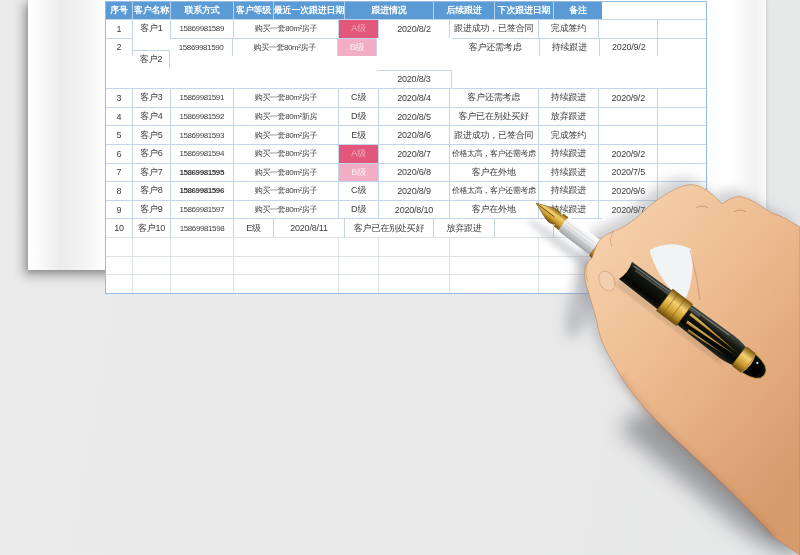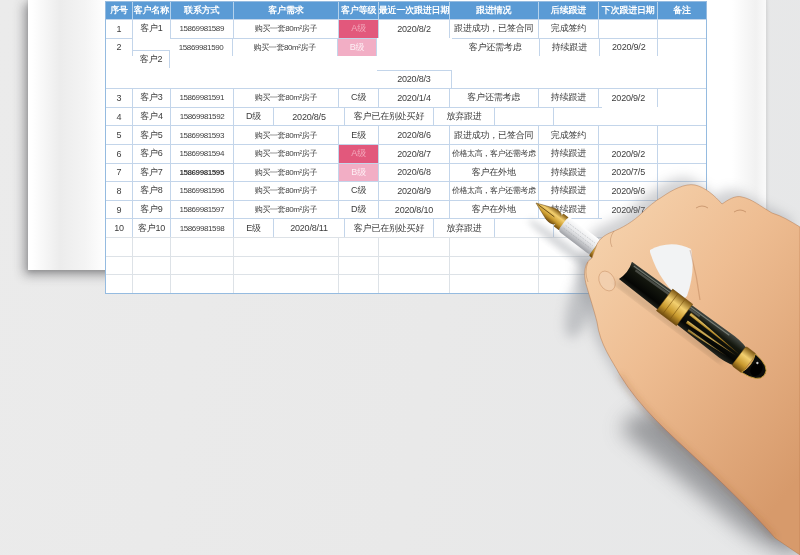--- a/index.html
+++ b/index.html
@@ -47,21 +47,20 @@
 <div class="stage">
 
   <div class="paper">
     <div class="paper-left-shade"></div>
     <div class="paper-right-shade"></div>
     <div class="tbl" id="tbl">
         <div class="row header">
           <div class="cell" style="width: 27px;">序号</div>
           <div class="cell" style="width: 38px;">客户名称</div>
           <div class="cell" style="width: 63px;">联系方式</div>
-          <div class="cell" style="width: 106px;">客户需求</div>
           <div class="cell" style="width: 40px;">客户等级</div>
           <div class="cell" style="width: 71px;">最近一次跟进日期</div>
           <div class="cell" style="width: 89px;">跟进情况</div>
           <div class="cell" style="width: 61px;">后续跟进</div>
           <div class="cell" style="width: 59px;">下次跟进日期</div>
           <div class="cell" style="width: 48px;">备注</div>
         </div>
         <div class="row">
           <div class="cell" style="width: 27px;">1</div>
           <div class="cell" style="width: 38px;">客户1</div>
@@ -85,30 +84,31 @@
           <div class="cell" style="width: 61px;">持续跟进</div>
           <div class="cell" style="width: 59px;">2020/9/2</div>
           <div class="cell" style="width: 48px;"></div>
         </div>
         <div class="row">
           <div class="cell" style="width: 27px;">3</div>
           <div class="cell" style="width: 38px;">客户3</div>
           <div class="cell small" style="width: 63px;">15869981591</div>
           <div class="cell small" style="width: 106px;">购买一套80m²房子</div>
           <div class="cell" style="width: 40px;">C级</div>
-          <div class="cell" style="width: 71px;">2020/1/4</div>
+          <div class="cell" style="width: 71px;">2020/8/4</div>
           <div class="cell" style="width: 89px;">客户还需考虑</div>
           <div class="cell" style="width: 61px;">持续跟进</div>
           <div class="cell" style="width: 59px;">2020/9/2</div>
           <div class="cell" style="width: 48px;"></div>
         </div>
         <div class="row">
           <div class="cell" style="width: 27px;">4</div>
           <div class="cell" style="width: 38px;">客户4</div>
           <div class="cell small" style="width: 63px;">15869981592</div>
+          <div class="cell small" style="width: 106px;">购买一套80m²新房</div>
           <div class="cell" style="width: 40px;">D级</div>
           <div class="cell" style="width: 71px;">2020/8/5</div>
           <div class="cell" style="width: 89px;">客户已在别处买好</div>
           <div class="cell" style="width: 61px;">放弃跟进</div>
           <div class="cell" style="width: 59px;"></div>
           <div class="cell" style="width: 48px;"></div>
         </div>
         <div class="row">
           <div class="cell" style="width: 27px;">5</div>
           <div class="cell" style="width: 38px;">客户5</div>
@@ -141,21 +141,21 @@
           <div class="cell" style="width: 40px; background: rgb(242, 174, 197); color: rgb(253, 240, 245);">B级</div>
           <div class="cell" style="width: 71px;">2020/6/8</div>
           <div class="cell" style="width: 89px;">客户在外地</div>
           <div class="cell" style="width: 61px;">持续跟进</div>
           <div class="cell" style="width: 59px;">2020/7/5</div>
           <div class="cell" style="width: 48px;"></div>
         </div>
         <div class="row">
           <div class="cell" style="width: 27px;">8</div>
           <div class="cell" style="width: 38px;">客户8</div>
-          <div class="cell small" style="width: 63px;">15869981596</div>
+          <div class="cell small" style="width: 63px; font-weight: bold;">15869981596</div>
           <div class="cell small" style="width: 106px;">购买一套80m²房子</div>
           <div class="cell" style="width: 40px;">C级</div>
           <div class="cell" style="width: 71px;">2020/8/9</div>
           <div class="cell small" style="width: 89px;">价格太高，客户还需考虑</div>
           <div class="cell" style="width: 61px;">持续跟进</div>
           <div class="cell" style="width: 59px;">2020/9/6</div>
           <div class="cell" style="width: 48px;"></div>
         </div>
         <div class="row">
           <div class="cell" style="width: 27px;">9</div>

